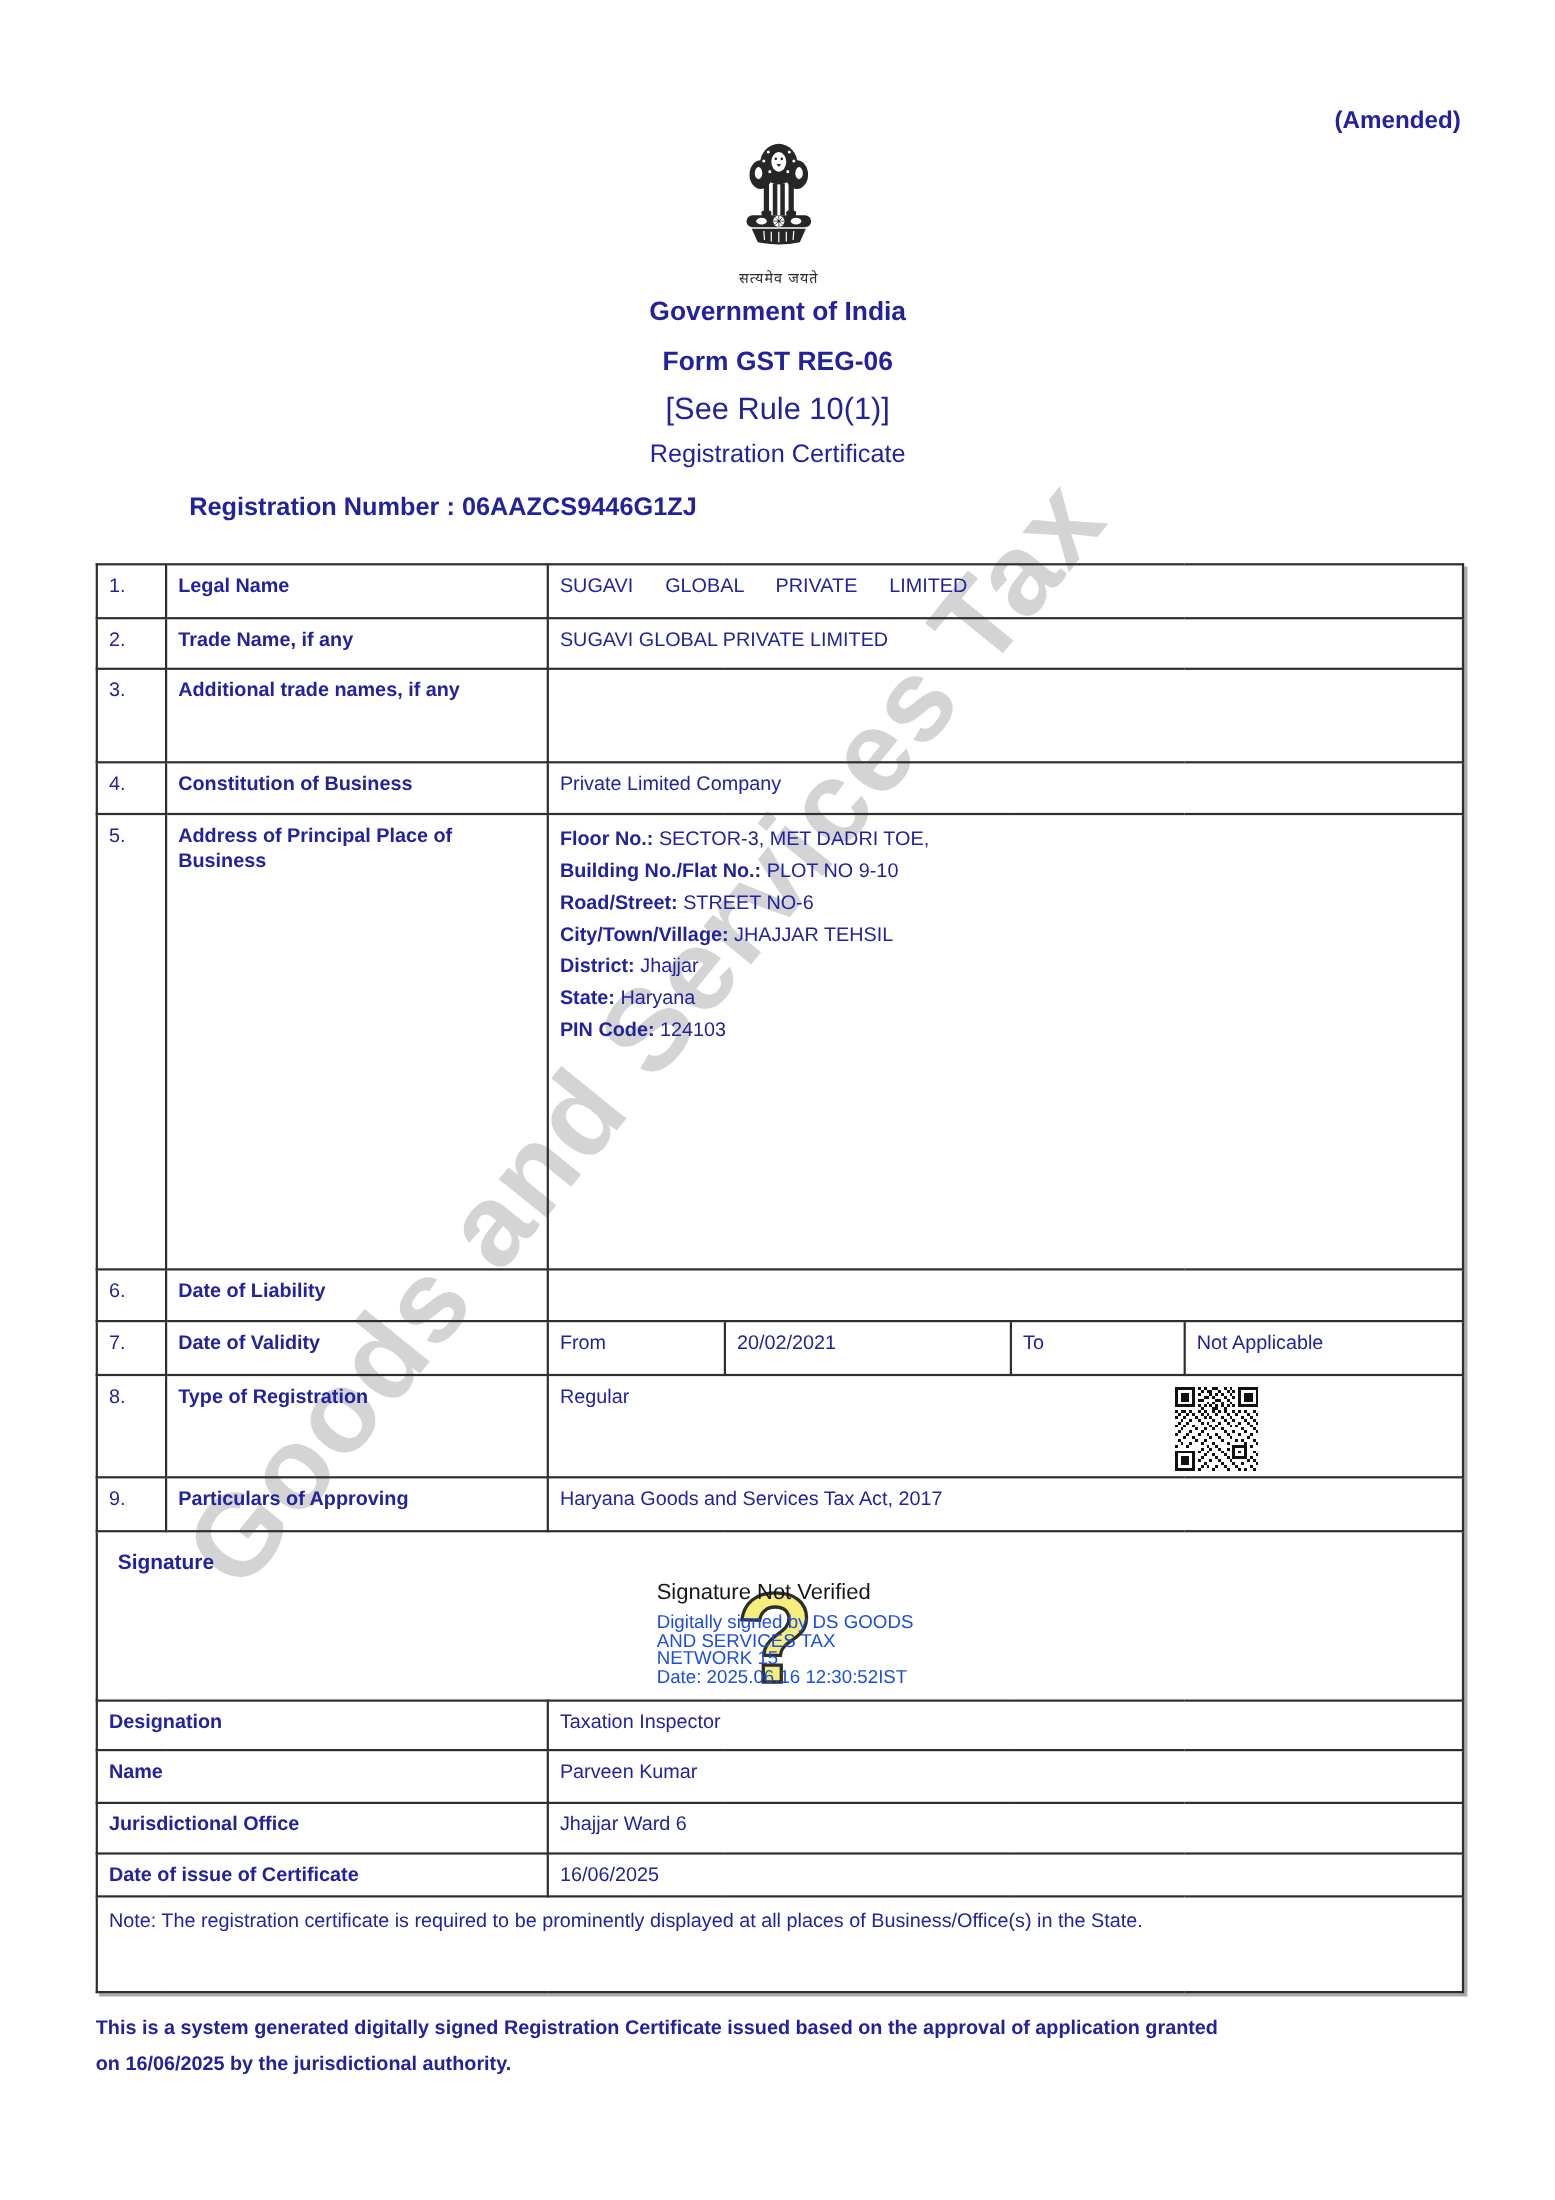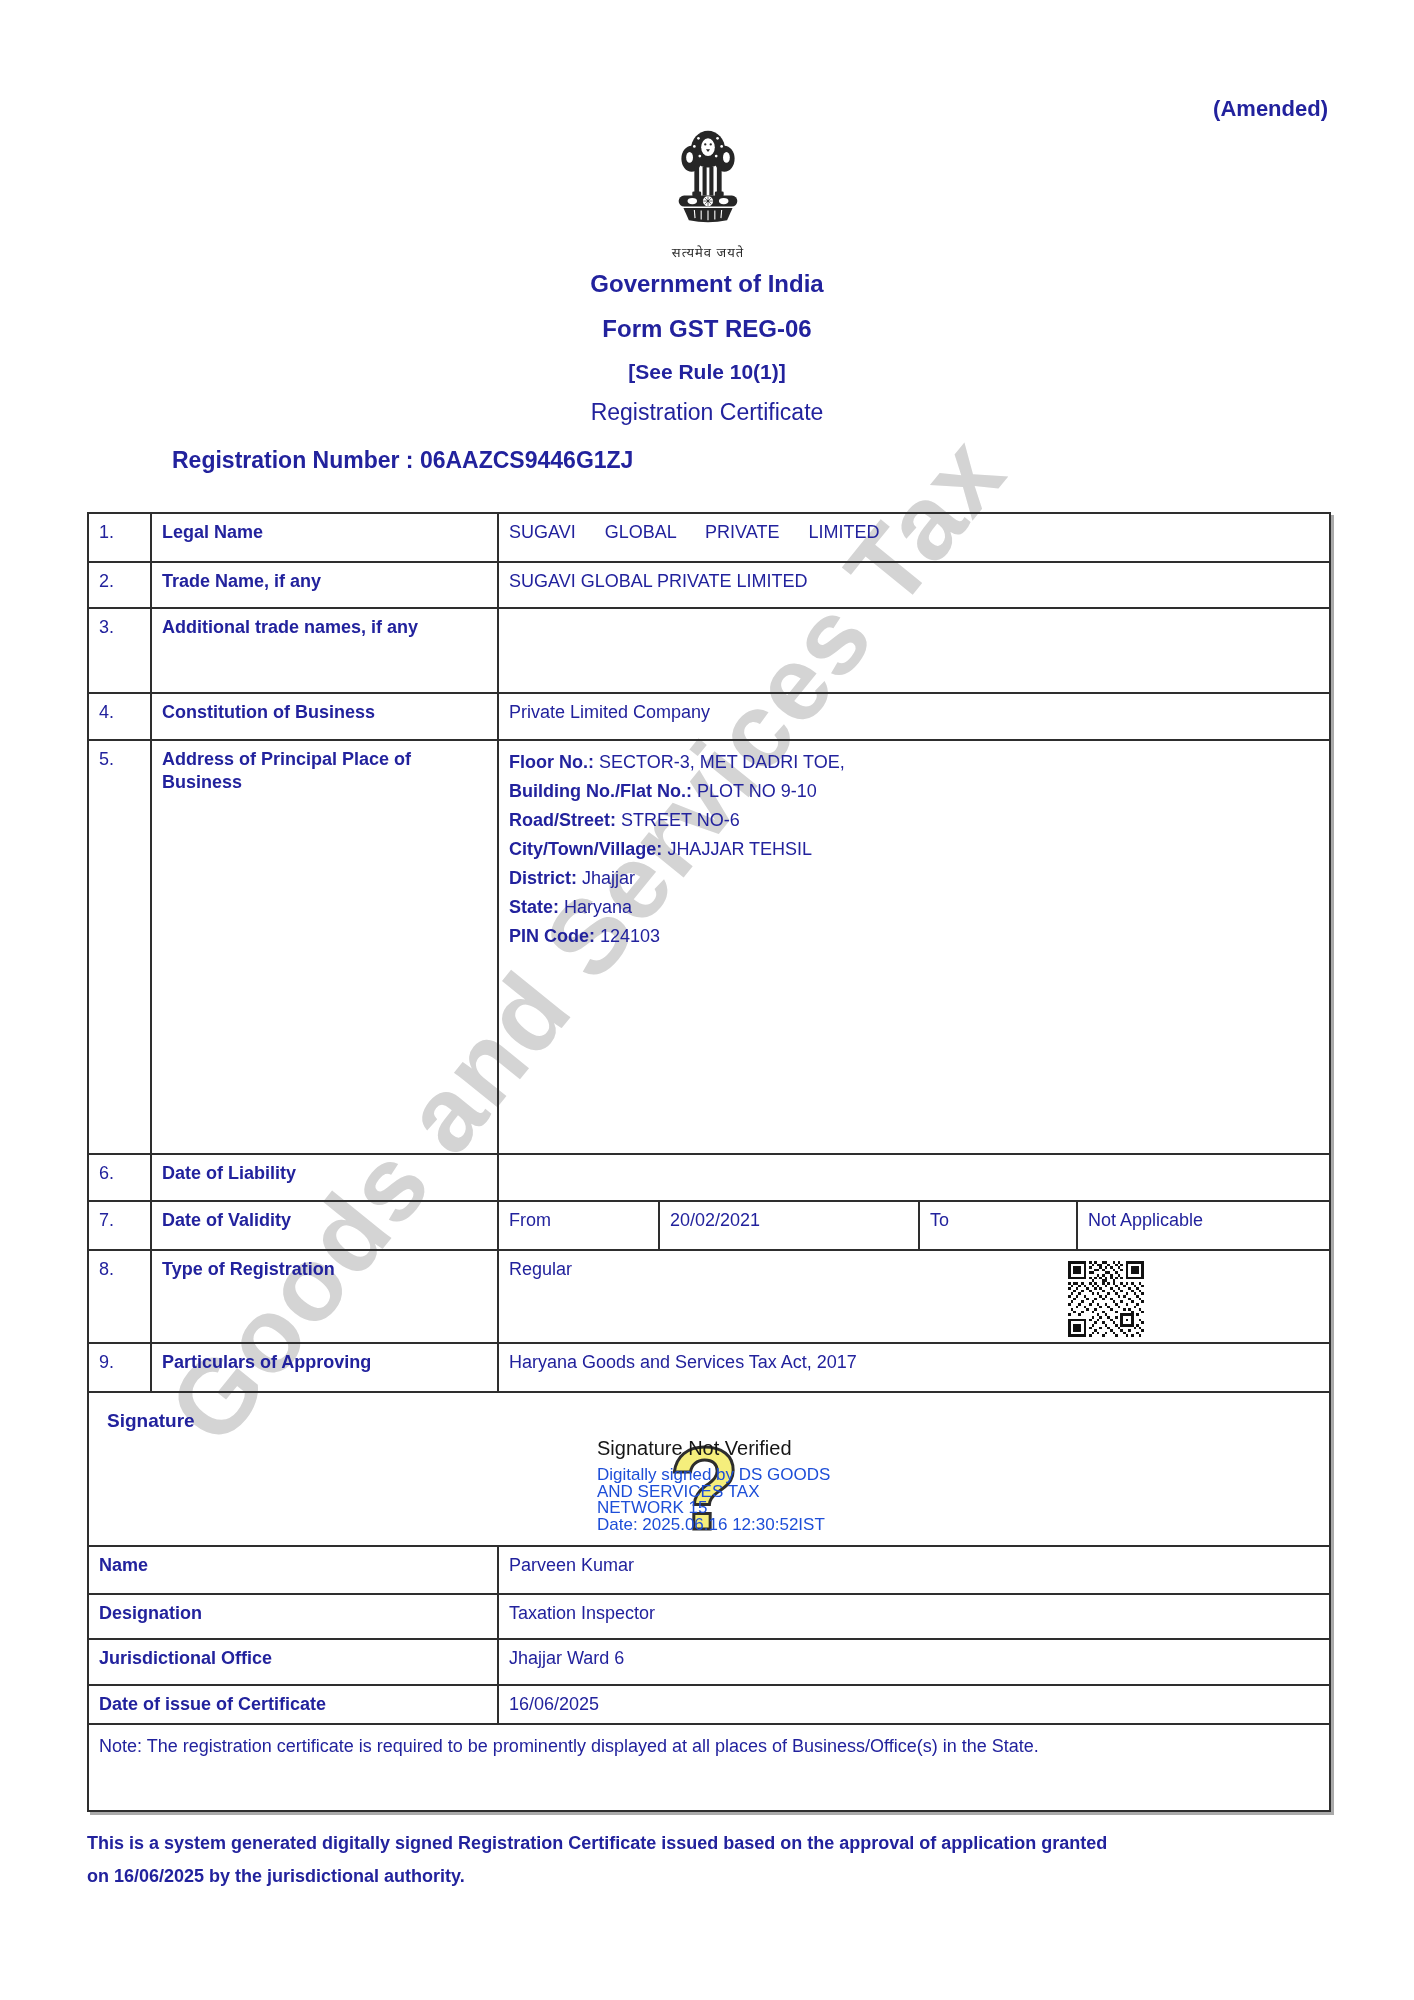--- a/index.html
+++ b/index.html
@@ -15,21 +15,21 @@
     color:#d4d4d4;white-space:nowrap;user-select:none;
   }
   
   .amended{position:absolute;top:96px;right:86px;z-index:1;font-size:22px;font-weight:bold;}
   .emblem{position:absolute;left:662px;top:126px;width:92px;z-index:1;text-align:center;}
   .emblem svg{width:84px;height:116px;display:block;margin:0 auto;}
   .emblem-caption{font-size:13px;color:#2a2a2a;margin-top:1px;letter-spacing:1px;white-space:nowrap;}
   .titles{position:absolute;left:0;top:271px;width:1414px;text-align:center;z-index:1;}
   .t1{font-size:24px;font-weight:bold;line-height:26px;margin:0 0 19px 0;}
   .t2{font-size:24px;font-weight:bold;line-height:26px;margin:0 0 18px 0;}
-  .t3{font-size:21px;font-weight:bold;line-height:24px;margin:0 0 15px 0;}
+  .t3{font-size:28px;font-weight:normal;line-height:24px;margin:0 0 15px 0;}
   .t4{font-size:23px;font-weight:normal;line-height:26px;margin:0;}
   .regnum{position:absolute;left:172px;top:447px;z-index:1;font-size:23px;font-weight:bold;}
   
   table.cert{
     position:absolute;left:87px;top:512px;width:1242px;z-index:1;
     border-collapse:collapse;table-layout:fixed;background:transparent;
     box-shadow:3px 3px 0 #aaa;
   }
   table.cert td{
     border:2px solid #2e2e2e;vertical-align:top;overflow:hidden;
@@ -255,27 +255,27 @@
             <div class="sig-status">Signature Not Verified</div>
             <div class="sig-details">
               <div>Digitally signed by DS GOODS</div>
               <div>AND SERVICES TAX</div>
               <div>NETWORK 15</div>
               <div>Date: 2025.06.16 12:30:52IST</div>
             </div>
           </div>
         </td>
       </tr>
+      <tr style="height:45px">
+        <td class="lbl" colspan="2">Designation</td>
+        <td class="val" colspan="4">Taxation Inspector</td>
+      </tr>
       <tr style="height:48px">
         <td class="lbl" colspan="2">Name</td>
         <td class="val" colspan="4">Parveen Kumar</td>
-      </tr>
-      <tr style="height:45px">
-        <td class="lbl" colspan="2">Designation</td>
-        <td class="val" colspan="4">Taxation Inspector</td>
       </tr>
       <tr style="height:46px">
         <td class="lbl" colspan="2">Jurisdictional Office</td>
         <td class="val" colspan="4">Jhajjar Ward 6</td>
       </tr>
       <tr style="height:39px">
         <td class="lbl" colspan="2">Date of issue of Certificate</td>
         <td class="val" colspan="4">16/06/2025</td>
       </tr>
       <tr style="height:87px">

